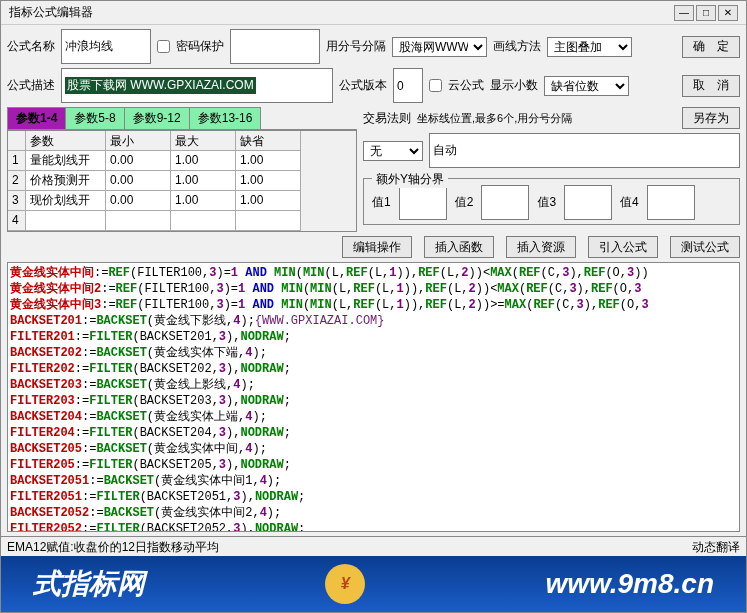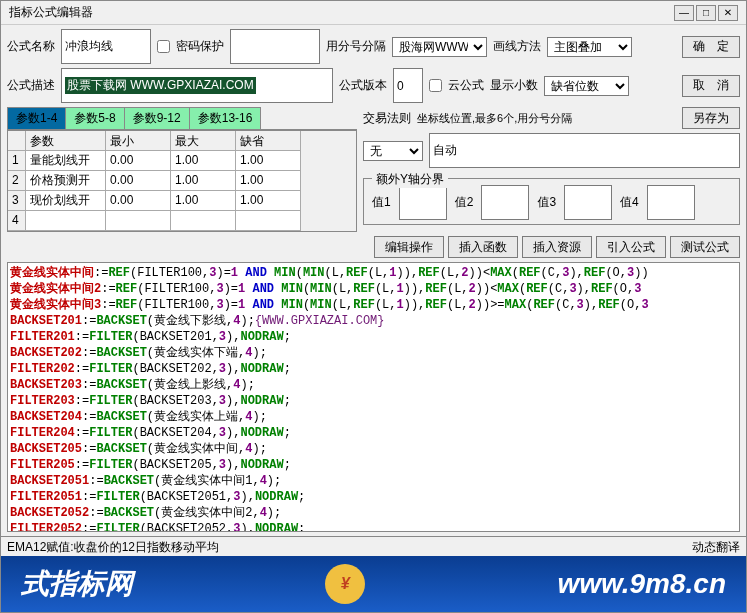--- a/index.html
+++ b/index.html
@@ -14,40 +14,40 @@
 .lbl { white-space: nowrap; }
 .txt { border: 1px solid #7a7a7a; background: white; height: 35px; padding: 1px 3px; font-size: 12px; font-family: inherit; }
 .sel { border: 1px solid #7a7a7a; background: white; height: 20px; padding: 0 2px; font-size: 12px; font-family: inherit; }
 .btn { border: 1px solid #7a7a7a; background: #e8e8e8; height: 22px; padding: 0 10px; font-size: 12px; font-family: inherit; cursor: pointer; white-space: nowrap; }
 .chk { vertical-align: middle; }
 
 .mid { display: flex; gap: 6px; padding: 0 6px; }
 .param-panel { border: 1px solid #888; flex: 0 0 350px; background: #f0f0f0; }
 .tabs { display: flex; }
 .tab { border: 1px solid #888; border-bottom: none; padding: 2px 8px; background: #86efac; font-size: 12px; cursor: pointer; margin-right: -1px; }
-.tab.active { background: #0369a1; }
+.tab.active { background: #a21caf; font-weight: bold; }
 .param-grid { display: grid; grid-template-columns: 80px 65px 65px 65px; border-top: 1px solid #888; }
 .param-grid > div { border-right: 1px solid #aaa; border-bottom: 1px solid #aaa; padding: 2px 4px; background: white; height: 20px; overflow: hidden; }
 .param-grid > .hdr { background: #f0f0f0; }
 .param-grid input { width: 100%; border: none; font-size: 12px; font-family: inherit; background: transparent; }
 
 .right-panel { flex: 1; display: flex; flex-direction: column; gap: 4px; }
 .right-row { display: flex; align-items: center; gap: 6px; }
 .group { border: 1px solid #888; padding: 6px 8px 4px; position: relative; margin-top: 6px; }
 .group-title { position: absolute; top: -8px; left: 8px; background: #f0f0f0; padding: 0 4px; font-size: 12px; }
 .val-row { display: flex; gap: 8px; align-items: center; }
 .val-row .txt { width: 48px; }
 
-.btn-row { display: flex; gap: 4px; padding: 4px 6px; justify-content: flex-end; }
+.btn-row { display: flex; gap: 12px; padding: 4px 6px; justify-content: flex-end; }
 
 .code-area { flex: 1; margin: 0 6px 4px; border: 1px solid #888; background: white; overflow: auto; font-family: "Courier New", monospace; font-size: 12px; padding: 2px; line-height: 16px; white-space: pre; }
 
 .status { border-top: 1px solid #888; padding: 2px 6px; font-size: 12px; display: flex; justify-content: space-between; background: #f0f0f0; height: 20px; }
 
-.watermark { height: 56px; background: linear-gradient(#0a3d91, #1a5dc7); color: white; display: flex; align-items: center; justify-content: space-between; padding: 0 20px; font-size: 28px; font-weight: bold; font-style: italic; }
+.watermark { height: 56px; background: linear-gradient(#0a3d91, #1a5dc7); color: white; display: flex; align-items: center; justify-content: space-between; padding: 0 32px; font-size: 28px; font-weight: bold; font-style: italic; }
 .wm-logo { width: 40px; height: 40px; background: #f0c040; border-radius: 50%; display: flex; align-items: center; justify-content: center; color: #c04020; font-size: 16px; }
 
 .highlight { background: #14532d; color: white; padding: 0 2px; }
 
 .c-black { color: #000; }
 .c-red { color: #c00000; font-weight: bold; }
 .c-green { color: #008000; font-weight: bold; }
 .c-blue { color: #0000c8; font-weight: bold; }
 .c-purple { color: #800080; font-weight: bold; }
 .c-gray { color: #701a75; }

